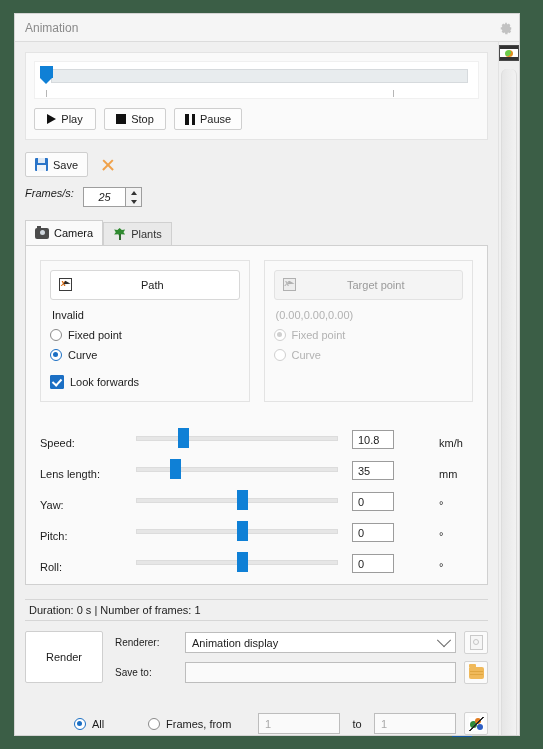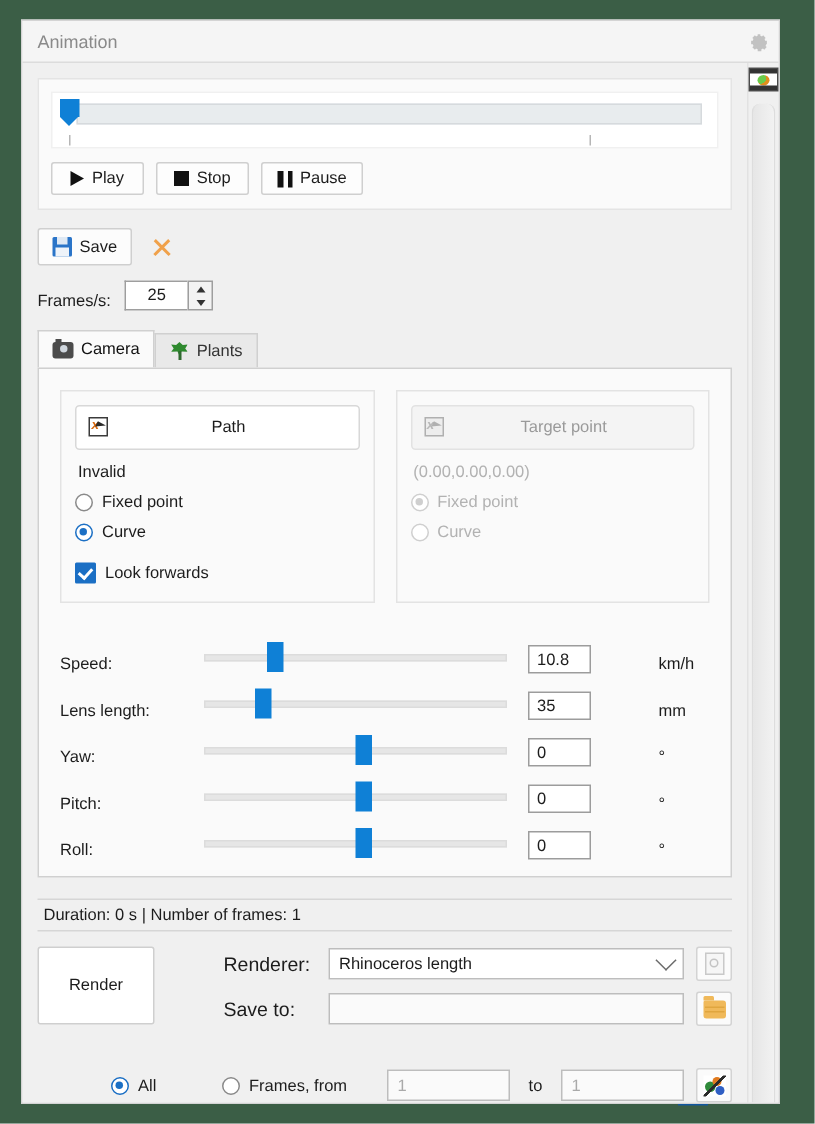--- a/index.html
+++ b/index.html
@@ -83,21 +83,21 @@
   .ico-save{width:13px;height:13px;background:#2a74c8;position:relative;border-radius:1px;}
   .ico-save::before{content:"";position:absolute;left:3px;top:0;width:7px;height:5px;background:#dfe9f4;}
   .ico-save::after{content:"";position:absolute;left:2px;bottom:0;width:9px;height:6px;background:#eef3f9;}
   .xbtn{width:24px;height:23px;display:flex;align-items:center;justify-content:center;
      background:#f0f0f0;border:1px solid transparent;}
   .xglyph{position:relative;width:14px;height:14px;}
   .xglyph i{position:absolute;left:0;top:6px;width:14px;height:2.4px;background:#f0a14a;display:block;}
   .xglyph i:first-child{transform:rotate(45deg);} .xglyph i:last-child{transform:rotate(-45deg);}
 
   
-  .framesrow{display:flex;align-items:flex-end;margin:10px 10px 0 10px;font-size:11px;}
+  .framesrow{display:flex;align-items:flex-start;margin:10px 10px 0 10px;font-size:11px;font-style:italic;}
   .spin{display:flex;align-items:stretch;height:20px;}
   .spin .val{width:42px;background:#ffffff;border:1px solid #9e9e9e;border-right:none;
      display:flex;align-items:center;justify-content:center;font-size:11px;box-sizing:border-box;}
   .spin .arrows{width:17px;border:1px solid #9e9e9e;background:#f3f3f3;display:flex;flex-direction:column;box-sizing:border-box;}
   .spin .arrows span{flex:1;display:flex;align-items:center;justify-content:center;}
   .ar-up{width:0;height:0;border-left:3.5px solid transparent;border-right:3.5px solid transparent;border-bottom:4px solid #333;}
   .ar-dn{width:0;height:0;border-left:3.5px solid transparent;border-right:3.5px solid transparent;border-top:4px solid #333;}
   .spin.dis .val{color:#a8a8a8;background:#f0f0f0;border-color:#cccccc;}
   .spin.dis .arrows{border-color:#cccccc;background:#f0f0f0;}
   .spin.dis .ar-up{border-bottom-color:#a8a8a8;} .spin.dis .ar-dn{border-top-color:#a8a8a8;}
@@ -159,21 +159,21 @@
   .statusbar{margin:14px 10px 0 10px;border-top:1px solid #d6d6d6;border-bottom:1px solid #d6d6d6;
      padding:4px 4px;font-size:11px;background:#f0f0f0;}
 
   
   .renderarea{padding:10px 10px 0 10px;}
   .rtop{display:flex;gap:12px;}
   .renderbtn{width:76px;height:50px;background:#ffffff;border:1px solid #cfcfcf;border-radius:2px;
      display:flex;align-items:center;justify-content:center;font-size:11px;}
   .rfields{flex:1;display:flex;flex-direction:column;gap:7px;}
   .frow{display:flex;align-items:center;gap:8px;}
-  .frow .flab{width:62px;font-size:13px;margin-left:34px;}
+  .frow .flab{width:62px;font-size:10px;}
   .field{flex:1;height:21px;background:#ffffff;border:1px solid #bdbdbd;display:flex;
      align-items:center;padding:0 6px;font-size:11px;box-sizing:border-box;}
   .field.ro{background:#fafafa;}
   .sqbtn{width:22px;height:21px;border:1px solid #d3d3d3;background:#fbfbfb;border-radius:2px;
      display:flex;align-items:center;justify-content:center;flex:none;}
   .ico-doc{width:11px;height:13px;background:#f6f6f6;border:1px solid #c9c9c9;position:relative;}
   .ico-doc::after{content:"";position:absolute;left:2.5px;top:3px;width:6px;height:6px;border-radius:50%;
      border:1.5px solid #c4c4c4;box-sizing:border-box;}
   .ico-folder{width:15px;height:12px;background:#f0b95a;border-radius:1px 2px 2px 2px;position:relative;}
   .ico-folder::before{content:"";position:absolute;left:0;top:-2.5px;width:7px;height:3px;background:#f0b95a;border-radius:1px 1px 0 0;}
@@ -393,21 +393,21 @@
 
       <div class="statusbar">Duration: 0 s  |  Number of frames: 1</div>
 
       <div class="renderarea">
         <div class="rtop">
           <div class="renderbtn">Render</div>
           <div class="rfields">
             <div class="frow">
               <span class="flab">Renderer:</span>
               <div class="field">
-                <span style="flex:1">Rhinoceros length</span>
+                <span style="flex:1">Animation display</span>
                 <span class="chev"></span>
               </div>
               <div class="sqbtn">
                 <span class="ico-doc"></span>
               </div>
             </div>
             <div class="frow">
               <span class="flab">Save to:</span>
               <div class="field ro"></div>
               <div class="sqbtn">

